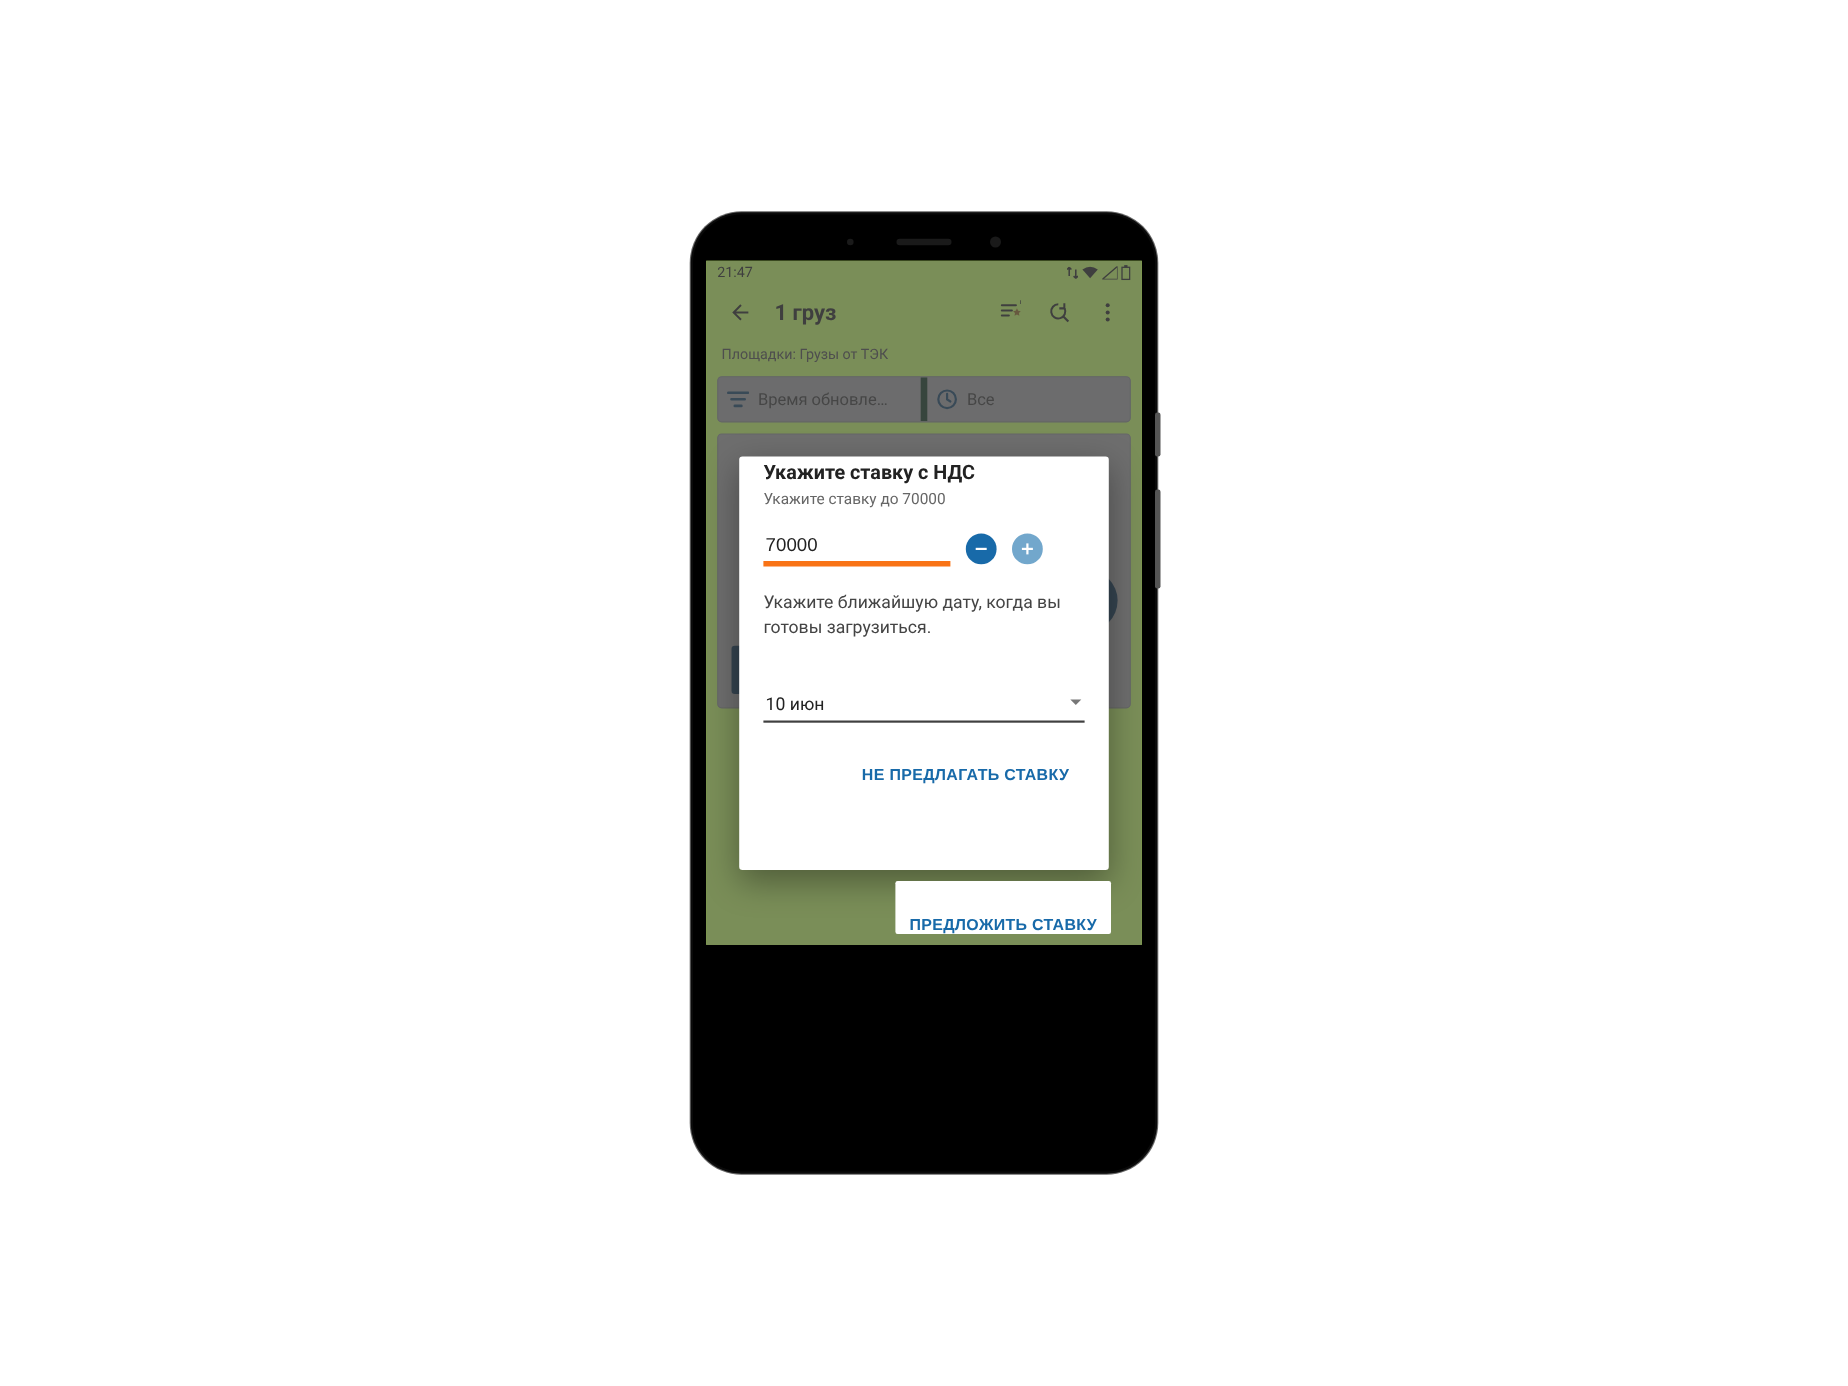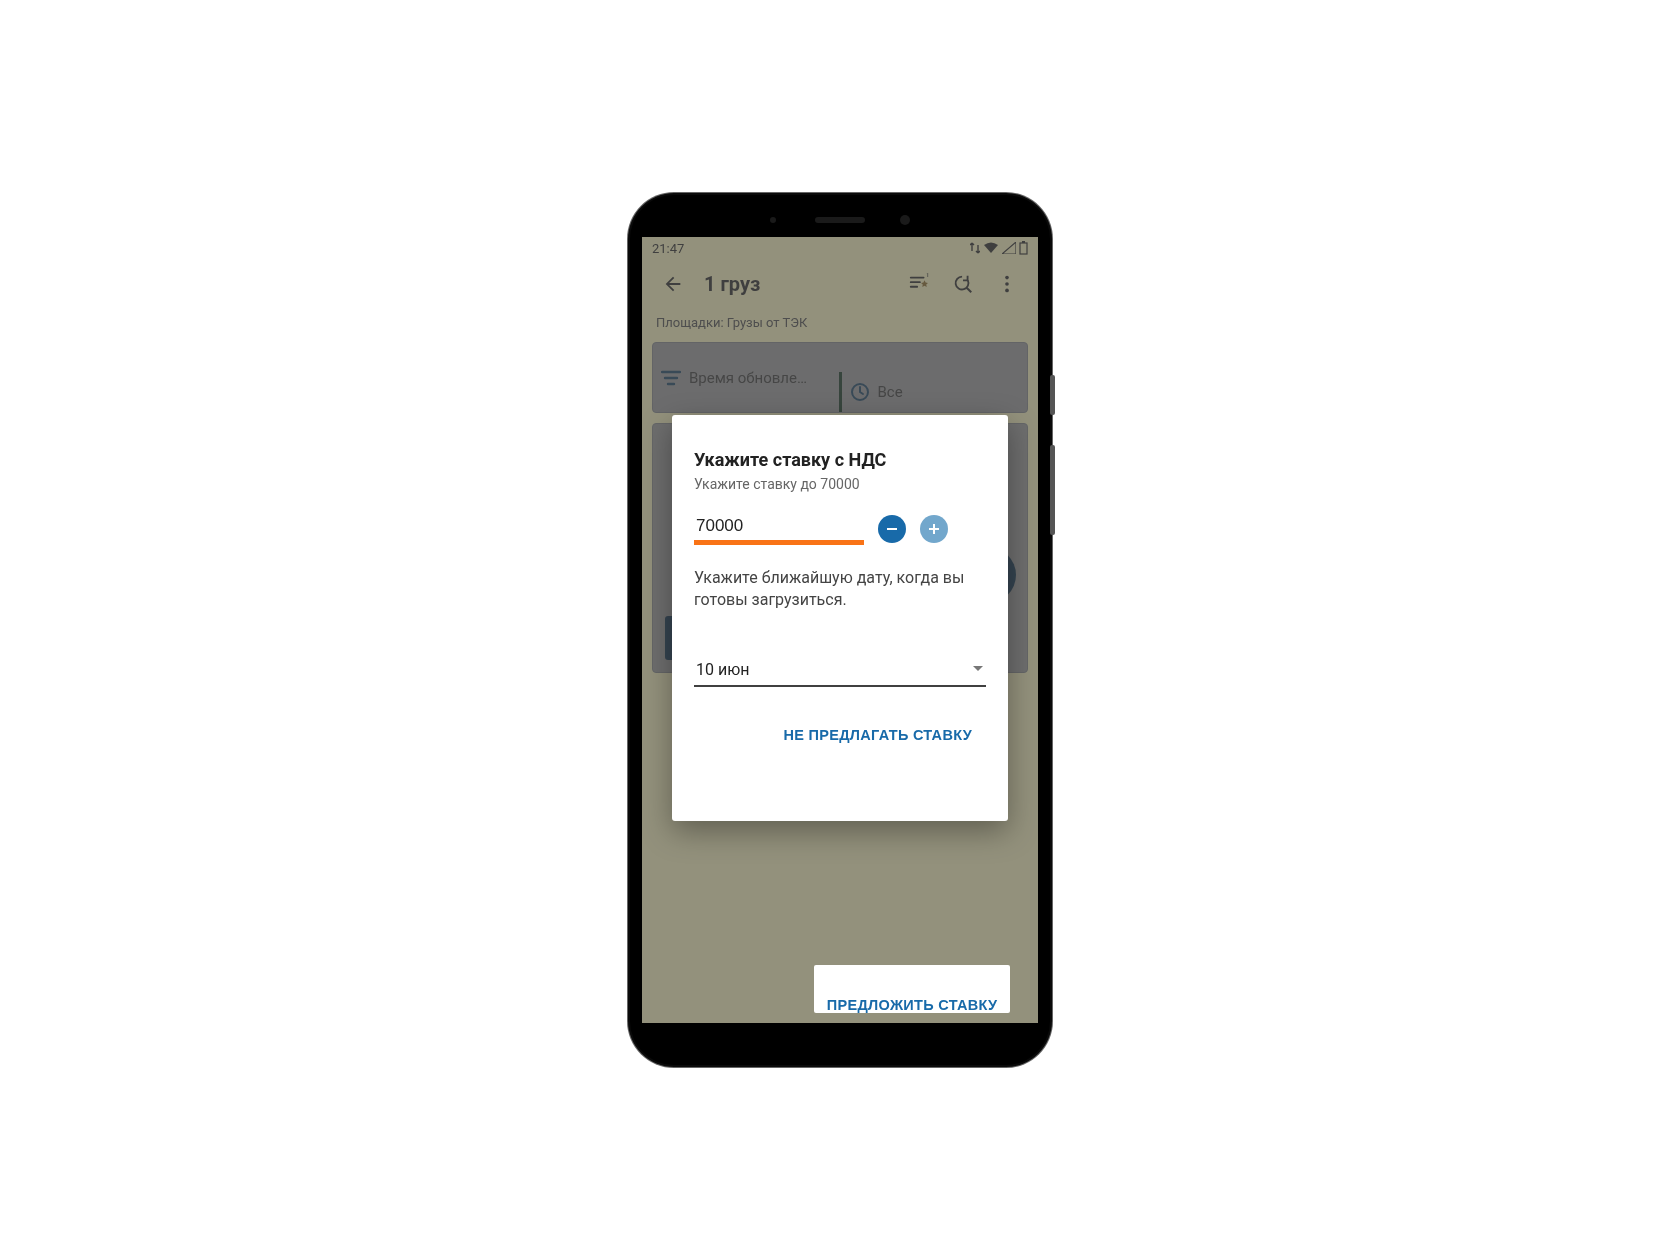--- a/index.html
+++ b/index.html
@@ -28,22 +28,22 @@
     position: relative;
   }
   .speaker {
     position: absolute;
     top: 10px; left: 50%; transform: translateX(-50%);
     width: 50px; height: 6px; background: #1a1a1a; border-radius: 3px;
   }
   .front-cam { position:absolute; top:8px; left:calc(50% + 60px); width:10px; height:10px; background:#1a1a1a; border-radius:50%; }
   .prox { position:absolute; top:10px; left:calc(50% - 70px); width:6px; height:6px; background:#1a1a1a; border-radius:50%; }
   .screen {
-    background: #fef9c3;
-    height: 786px;
+    background: #bef264;
+    height: 622px;
     position: relative;
     overflow: hidden;
   }
   
   .scrim { position:absolute; inset:0; background: rgba(80,80,80,0.62); pointer-events:none; }
   
   .status-bar {
     height: 22px;
     display: flex;
     align-items: center;
@@ -80,21 +80,21 @@
   }
   .filter-cell {
     flex:1;
     display:flex;
     align-items:center;
     gap:8px;
     padding:10px 8px;
     font-size:15px;
     color:#555;
   }
-  .filter-cell + .filter-cell { border-left:3px solid #14532d;margin-top:29px; }
+  .filter-cell + .filter-cell { border-left:6px solid #14532d; }
   .filter-icon { color:#1a68a8; }
   .card {
     margin: 0 10px;
     background:#fff;
     border:1px solid #d7dde4;
     border-radius:4px;
     height: 250px;
     position:relative;
   }
   .card-btn {
@@ -128,21 +128,21 @@
     width:70px; height:5px; background:#8a8a8a; border-radius:3px;
   }
   .nav-back { font-size:22px; }
   
   .dialog {
     position:absolute;
     left:30px; right:30px; top:178px;
     background:#fff;
     border-radius:3px;
     box-shadow: 0 10px 30px rgba(0,0,0,0.35);
-    padding: 34px 22px 12px;
+    padding: 4px 22px 12px;
     z-index: 5;
   }
   .dlg-title { font-size:18px; font-weight:700; color:#222; margin-bottom:6px; }
   .dlg-sub { font-size:14px; color:#666; margin-bottom:20px; }
   .rate-row { display:flex; align-items:center; gap:14px; margin-bottom:22px; }
   .rate-input {
     border:none; border-bottom:5px solid #f97316; font-size:17px;
     padding:4px 2px; width:170px; outline:none; color:#222;
   }
   .circ-btn {

